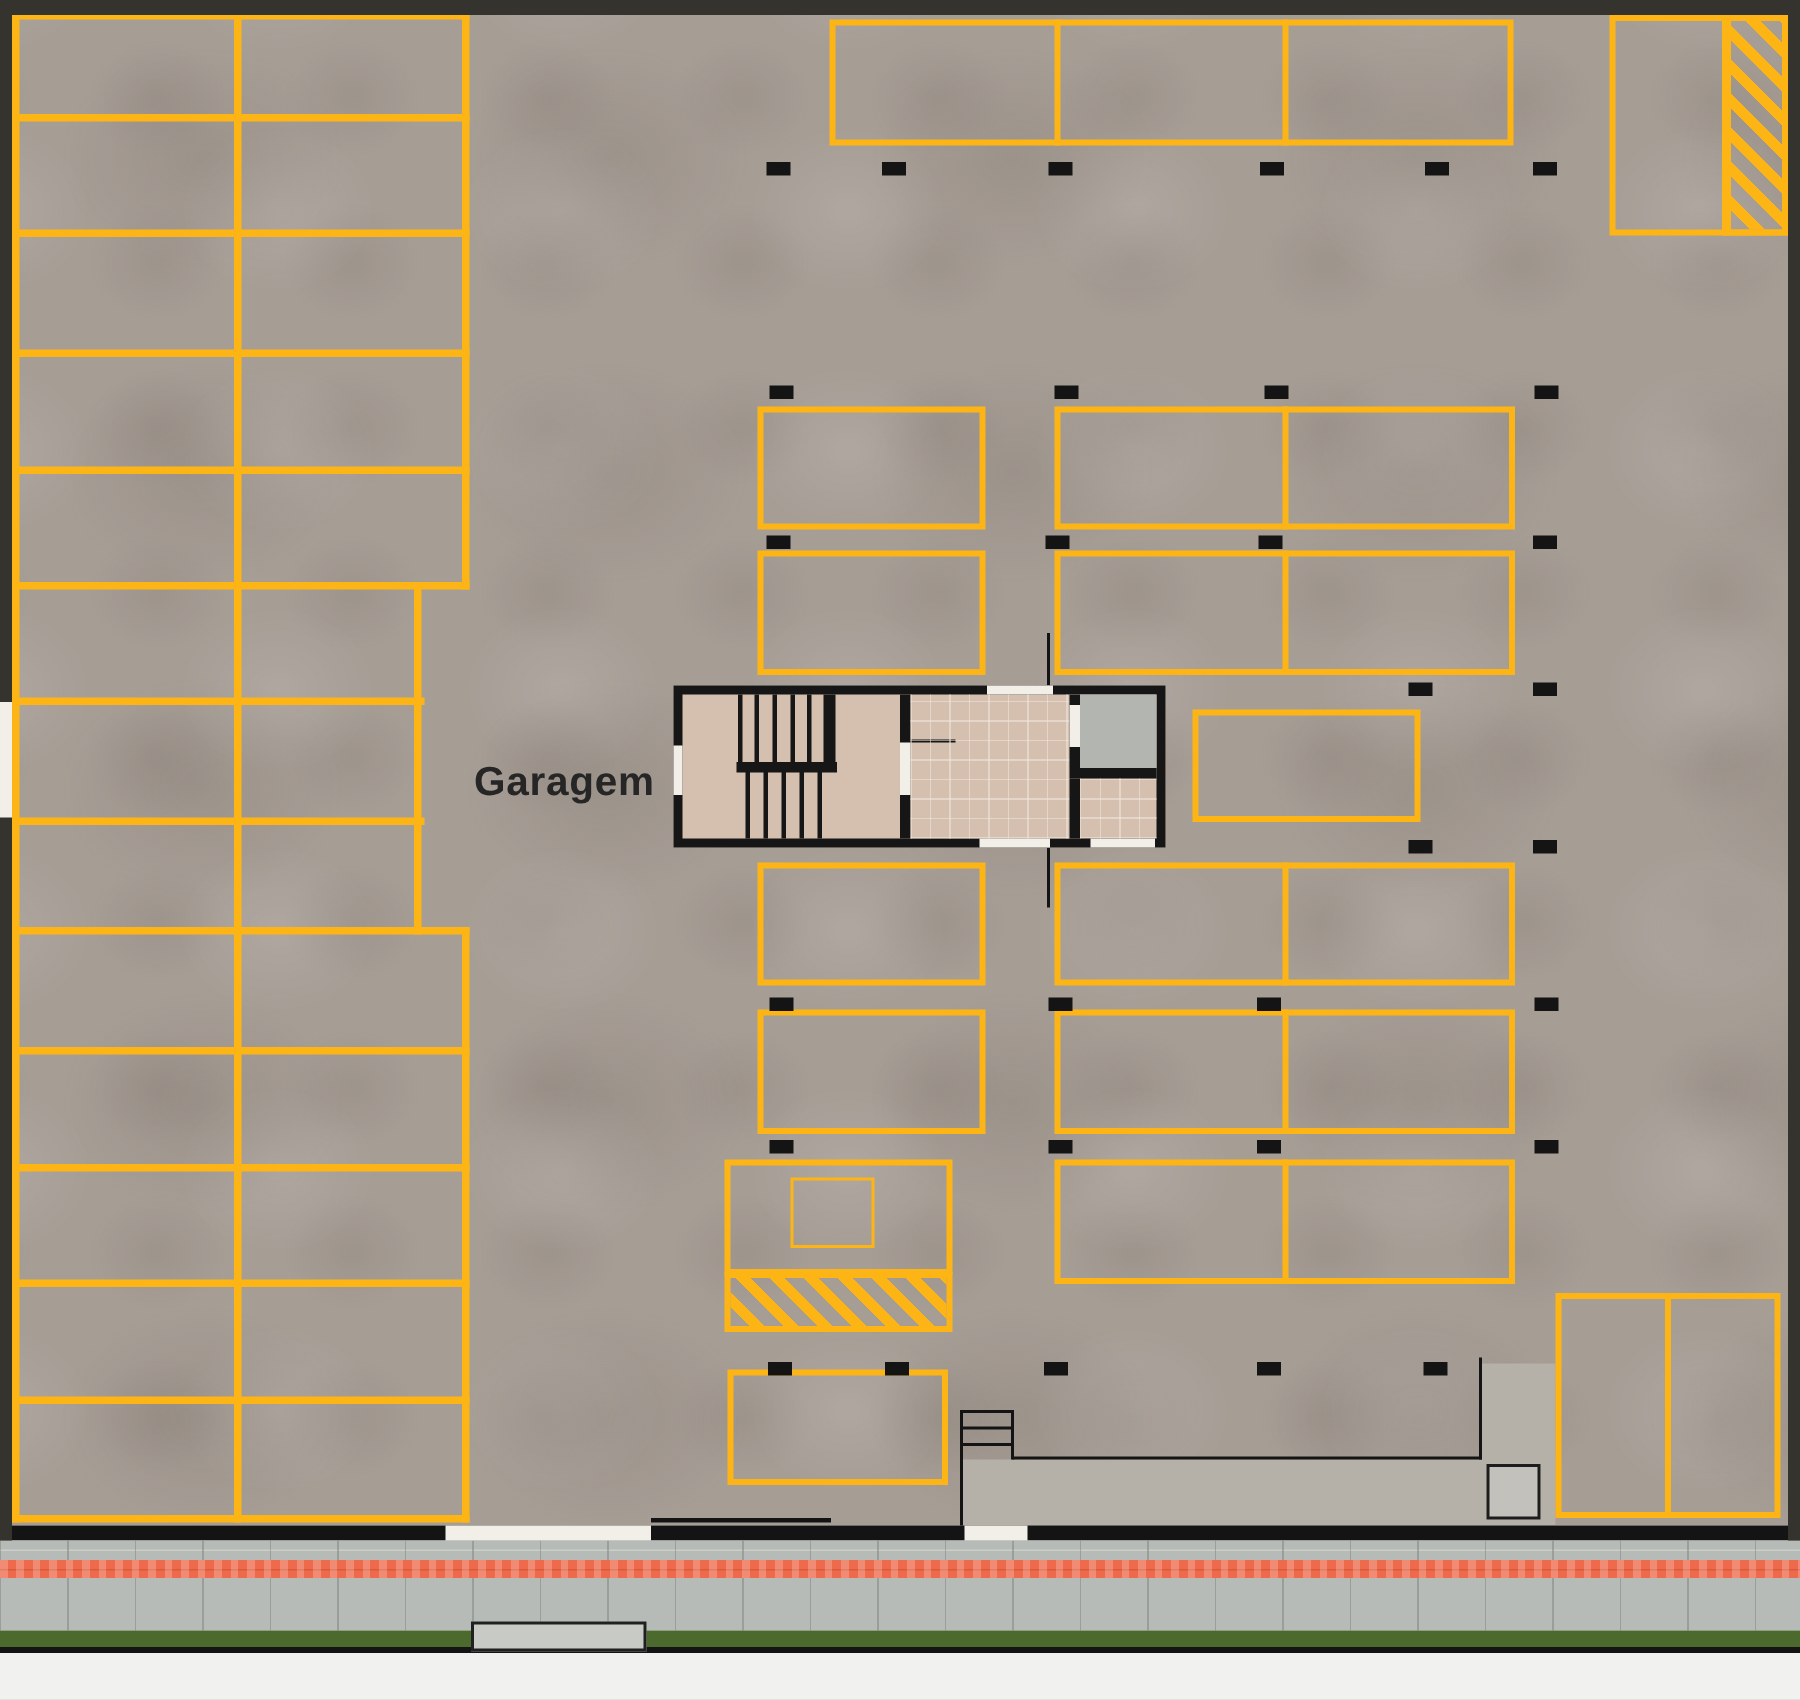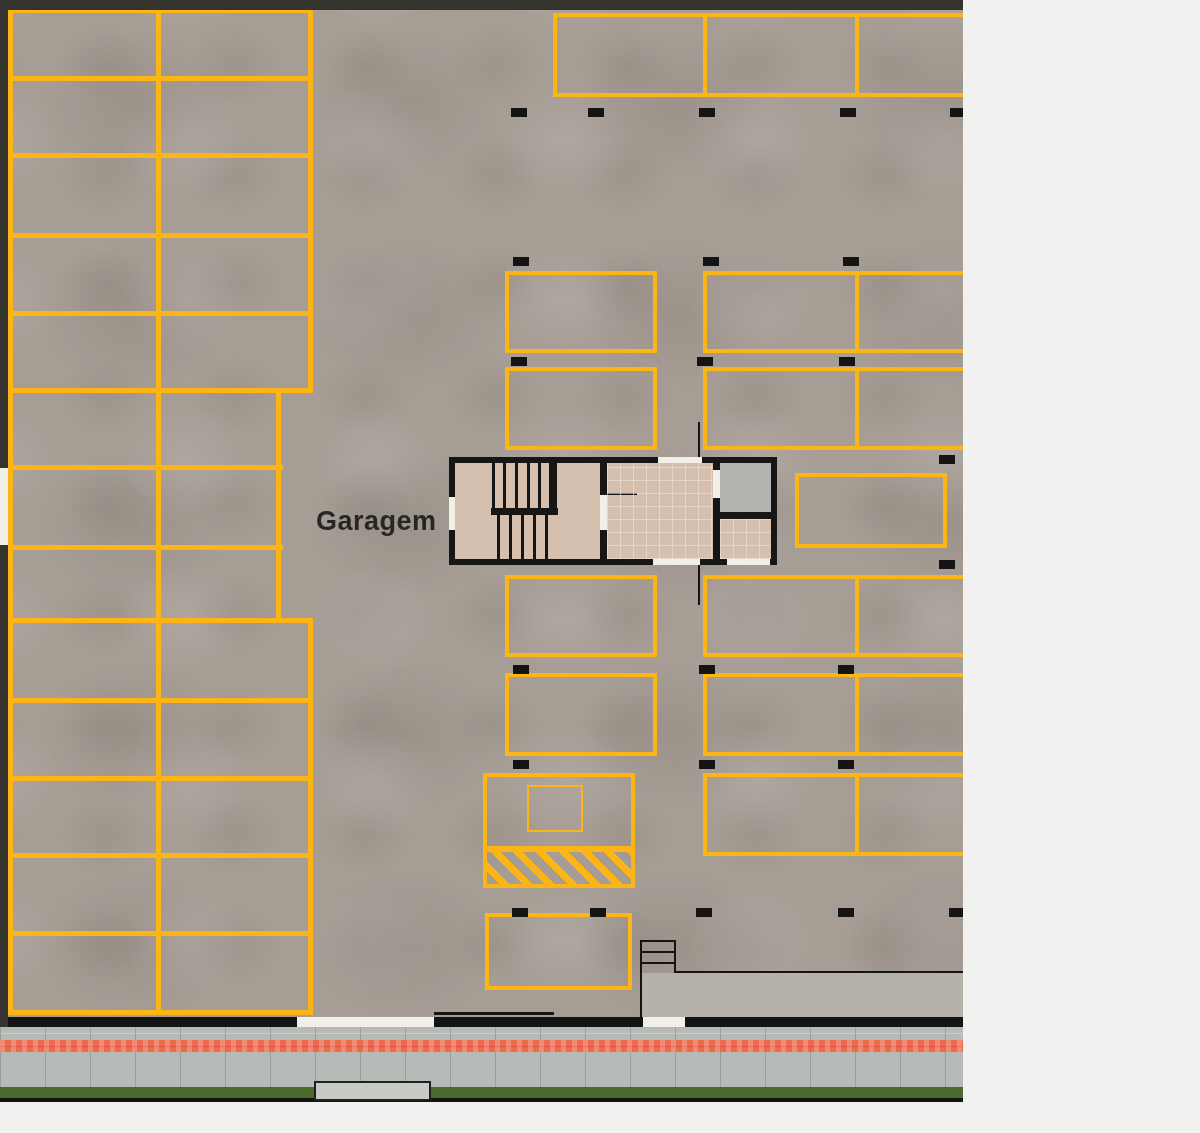--- a/index.html
+++ b/index.html
@@ -1,16 +1,16 @@
 <!DOCTYPE html>
 <html><head>
 <meta charset="utf-8">
 <style>
   html,body{margin:0;padding:0;background:#f1f1ef;}
-  .canvas{position:relative;width:963px;height:1133px;overflow:hidden;
+  .canvas{position:relative;width:1200px;height:1133px;overflow:hidden;
           font-family:"Liberation Sans", sans-serif;background:#f1f1ef;}
   .abs{position:absolute;box-sizing:border-box;}
   
   .floor{
     background-color:#a69d95;
     background-image:
       radial-gradient(closest-side, rgba(92,82,74,0.14), rgba(92,82,74,0) 70%),
       radial-gradient(closest-side, rgba(255,255,255,0.10), rgba(255,255,255,0) 70%),
       radial-gradient(closest-side, rgba(80,70,62,0.10), rgba(80,70,62,0) 70%);
     background-size:270px 210px, 190px 160px, 130px 110px;

